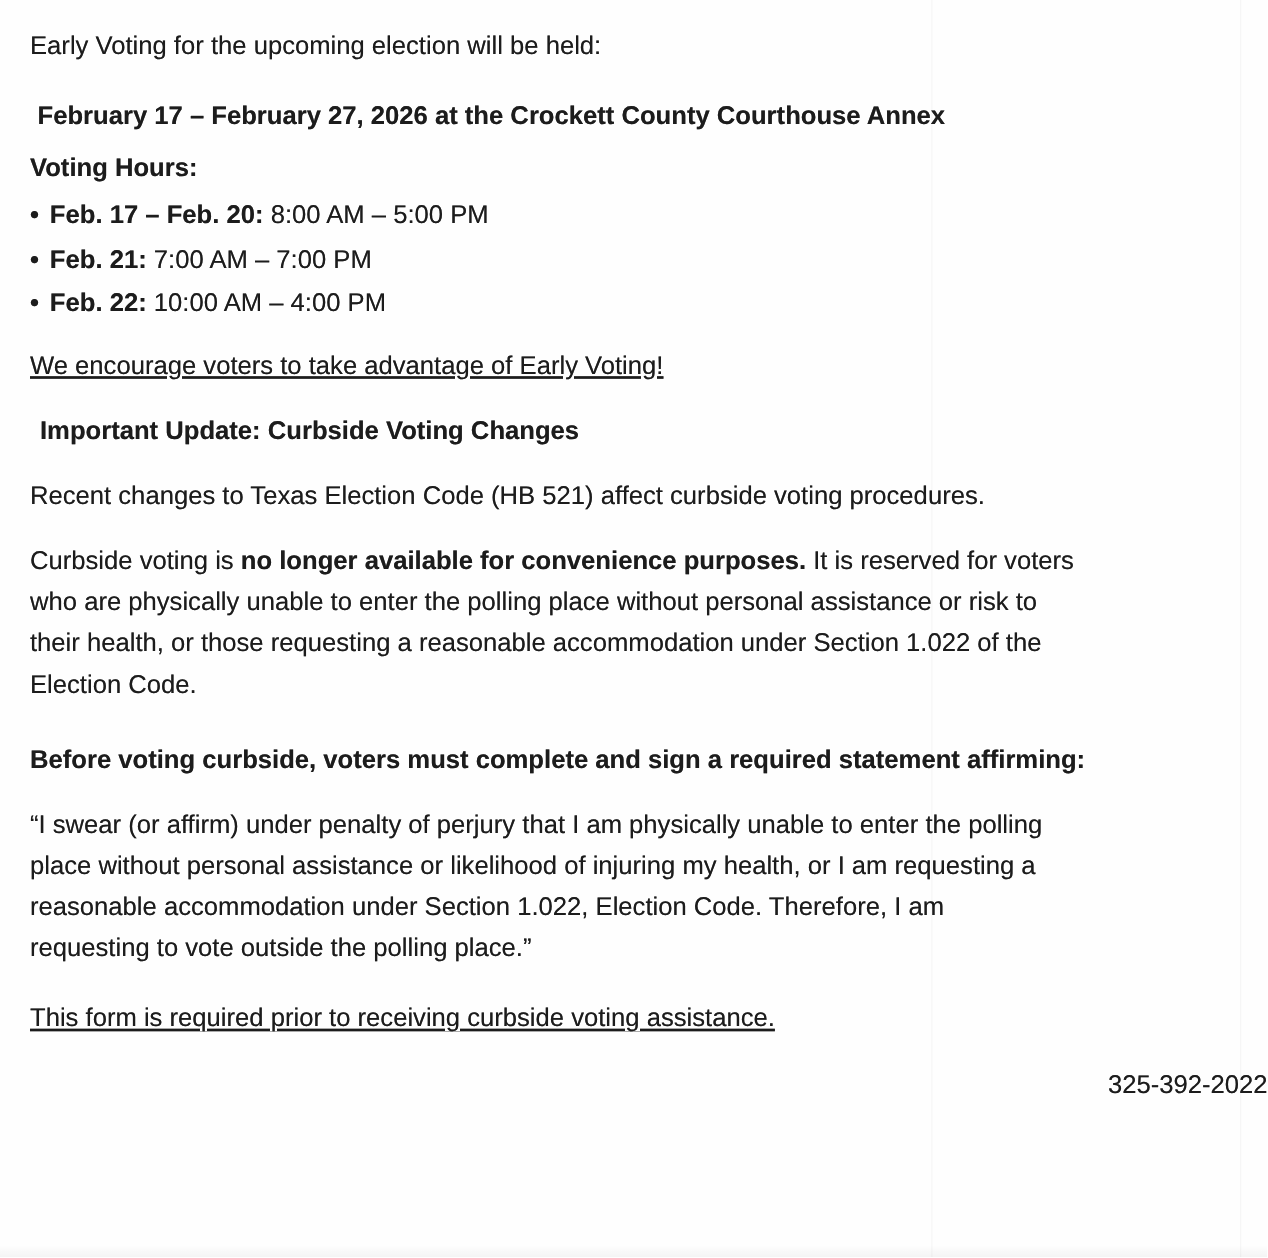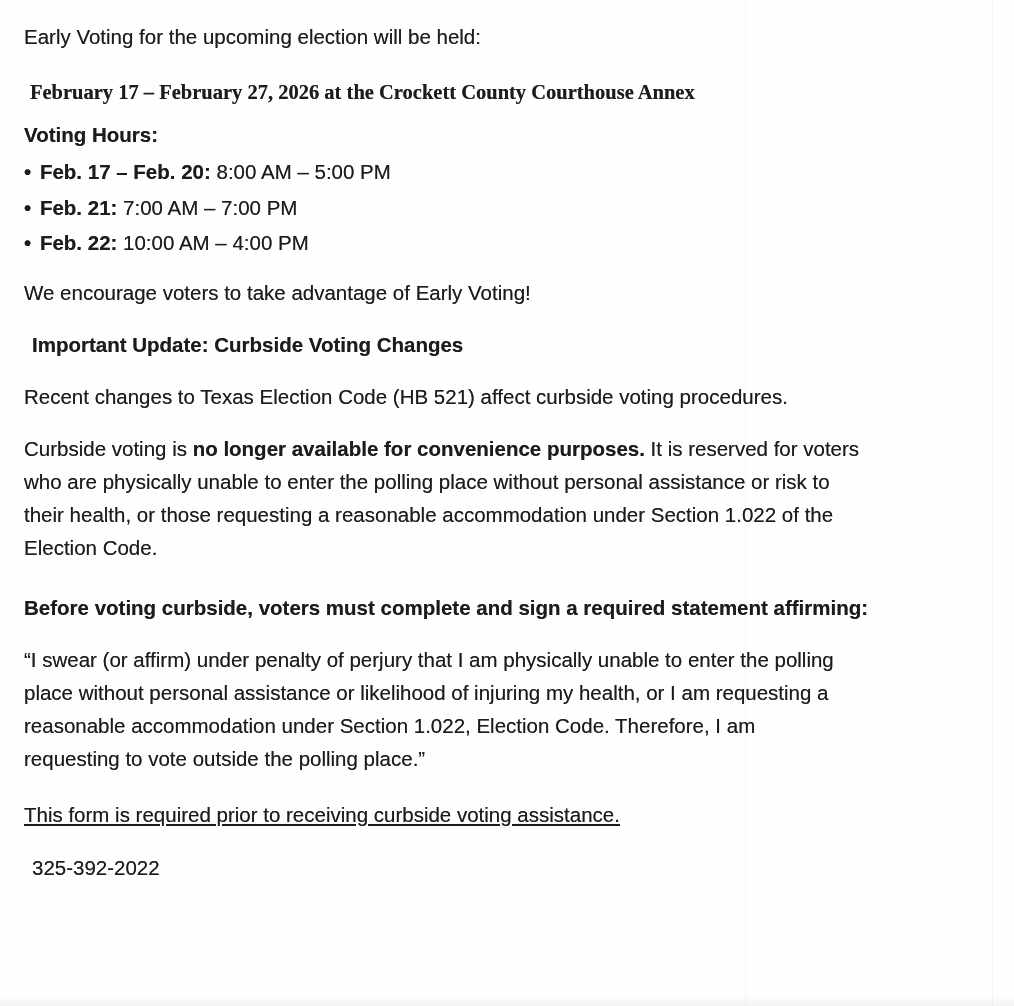--- a/index.html
+++ b/index.html
@@ -22,27 +22,27 @@
     text-shadow: 0 0 0.5px rgba(30,30,30,0.65);
   }
   .page p {
     margin: 19px 0 0 0;
     max-width: 986px;
   }
   .first { margin-top: 0 !important; }
   .bold { font-weight: 700; margin-top: 27px; }
   .prewrap { white-space: pre-wrap; }
 
-  .m-date    { margin-top: 23px !important; padding-left: 6px; font-family: Liberation Serif, serif; }
+  .m-date    { margin-top: 23px !important; padding-left: 6px; }
   .m-hours   { margin-top: 9px  !important; }
-  .m-encourage { margin-top: 15px !important; }
+  .m-encourage { margin-top: 15px !important; text-decoration: underline; }
   .m-update  { margin-top: 19px !important; padding-left: 8px; }
   .m-before  { margin-top: 27px !important; font-weight: bold; }
   .m-form    { margin-top: 23px !important; text-decoration: underline; }
-  .m-phone   { margin-top: 20px !important; padding-left: 8px; }
+  .m-phone   { margin-top: 20px !important; padding-left: 8px; text-align: right; }
 
   .hours-list {
     list-style: none;
     margin: 3px 0 0 0;
     padding: 0;
   }
   .hours-list li {
     line-height: 35.5px;
   }
   .bullet {

